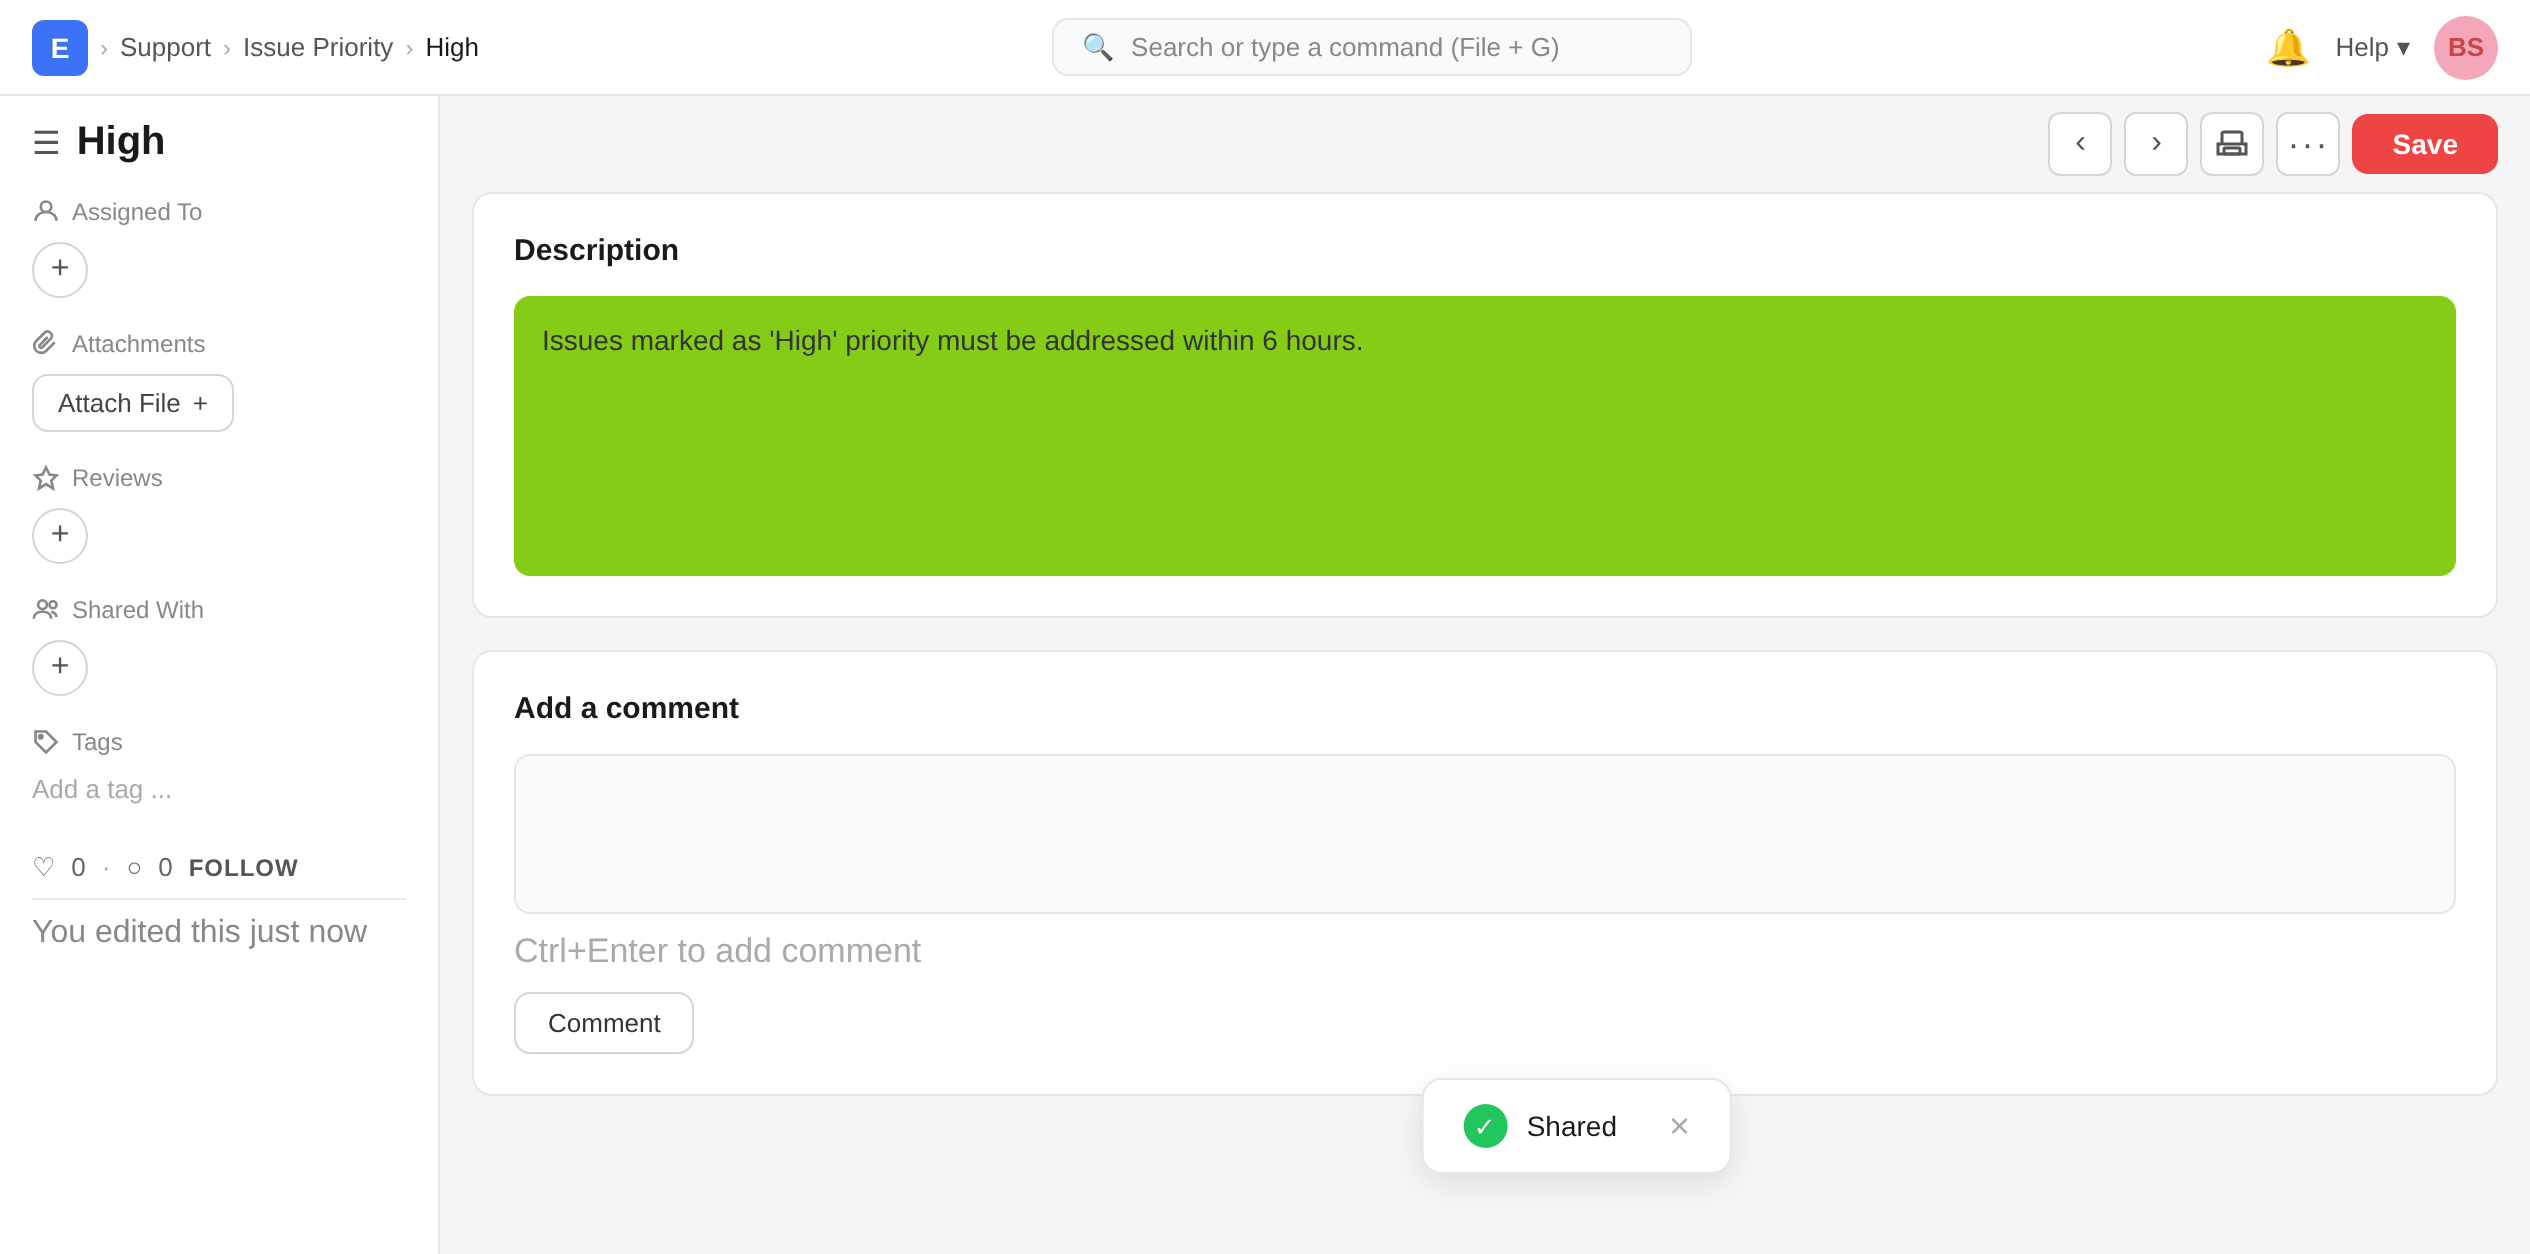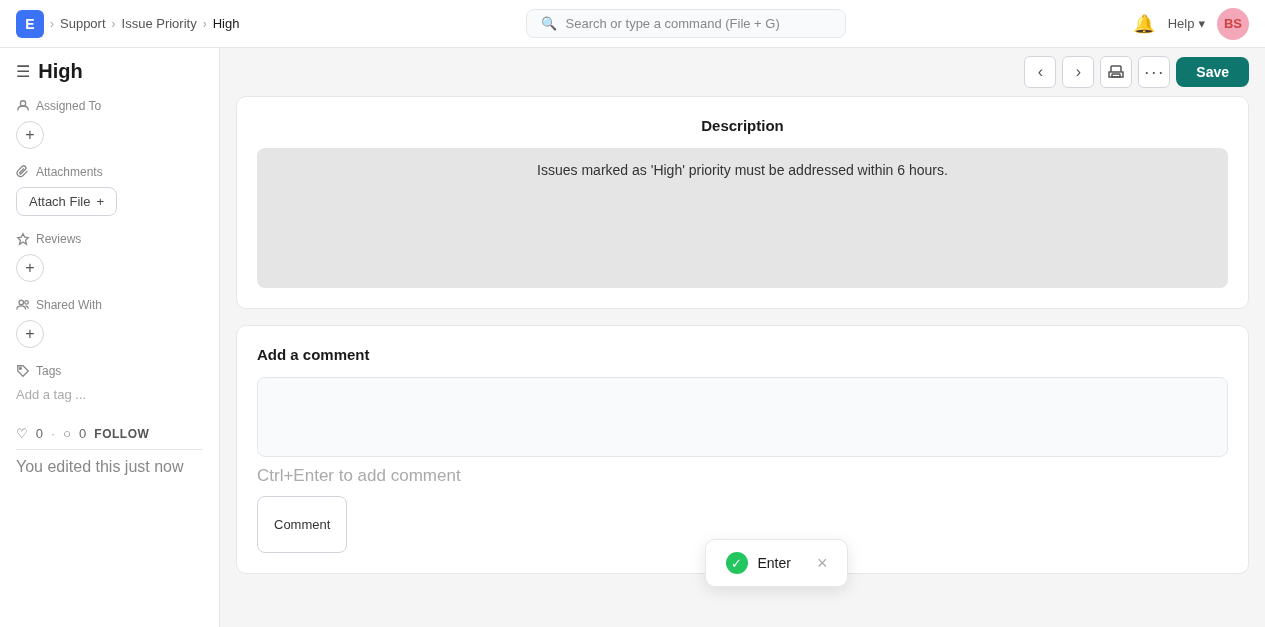--- a/index.html
+++ b/index.html
@@ -42,28 +42,28 @@
     .follow-btn { background: none; border: none; cursor: pointer; font-size: 12px; font-weight: 600; color: #555; letter-spacing: 0.5px; }
     .divider { height: 1px; background: #e5e7eb; margin: 8px 0; }
     .activity-text { font-size: 16px; color: #888; }
 
     
     .content-area { flex: 1; overflow-y: auto; padding: 16px; display: flex; flex-direction: column; gap: 16px; }
 
     
     .card { background: #fff; border: 1px solid #e5e7eb; border-radius: 10px; padding: 20px; }
     .card-title { font-size: 15px; font-weight: 600; margin-bottom: 14px; color: #1a1a1a; }
-    .description-box { background: #e5e5e5; border-radius: 8px; padding: 14px; font-size: 14px; color: #333; min-height: 140px; }
+    .description-box { background: #84cc16; border-radius: 8px; padding: 14px; font-size: 14px; color: #333; min-height: 140px; }
 
     
     .comment-textarea { width: 100%; background: #f9fafb; border: 1px solid #e5e7eb; border-radius: 8px; padding: 12px; font-size: 14px; color: #333; min-height: 80px; resize: none; font-family: inherit; outline: none; }
     .comment-hint { font-size: 17px; color: #aaa; margin-top: 6px; margin-bottom: 10px; }
-    .comment-btn { border: 1.5px solid #d1d5db; background: #fff; border-radius: 8px; padding: 20px 16px; font-size: 13px; cursor: pointer; color: #333; }
+    .comment-btn { border: 1.5px solid #d1d5db; background: #fff; border-radius: 8px; padding: 7px 16px; font-size: 13px; cursor: pointer; color: #333; }
     .icon-btn { width: 32px; height: 32px; border: 1.5px solid #d1d5db; border-radius: 6px; background: #fff; cursor: pointer; display: flex; align-items: center; justify-content: center; font-size: 16px; color: #555; }
-    .save-btn { background: #0f766e; color: #fff; border: none; border-radius: 8px; padding: 7px 20px; font-size: 14px; font-weight: 600; cursor: pointer; }
+    .save-btn { background: #ef4444; color: #fff; border: none; border-radius: 8px; padding: 7px 20px; font-size: 14px; font-weight: 600; cursor: pointer; }
 
     
     .toast { position: fixed; bottom: 40px; left: 50%; transform: translateX(50%); background: #fff; border: 1px solid #e5e7eb; border-radius: 10px; padding: 12px 20px; display: flex; align-items: center; gap: 10px; box-shadow: 0 4px 16px rgba(0,0,0,0.1); font-size: 14px; font-weight: 500; z-index: 100; }
     .toast-close { background: none; border: none; cursor: pointer; font-size: 18px; color: #aaa; margin-left: 16px; }
     .check-circle { width: 22px; height: 22px; border-radius: 50%; background: #22c55e; display: flex; align-items: center; justify-content: center; color: #fff; font-size: 13px; }
 
     .dot { color: #aaa; }
   </style>
 </head>
 <body>
@@ -184,32 +184,32 @@
         <svg width="16" height="16" viewBox="0 0 16 16" fill="none" stroke="#555" stroke-width="1.5">
             <rect x="3" y="2" width="10" height="6" rx="1"></rect>
             <path d="M3 8H1v5h14V8h-2"></path>
             <rect x="4" y="10" width="8" height="3" rx="0.5"></rect>
           </svg>
       </button>
       <button class="icon-btn" style="font-size:18px; letter-spacing:1px; padding:0 2px;">···</button>
       <button class="save-btn">Save</button>
     </div>
 
-    <div class="card" style="margin-top: 32px; text-align: center;">
+    <div class="card" style="margin-top: 32px;">
       <div class="card-title">Description</div>
       <div class="description-box">Issues marked as 'High' priority must be addressed within 6 hours.</div>
     </div>
 
     <div class="card">
       <div class="card-title">Add a comment</div>
       <textarea class="comment-textarea" style=""></textarea>
       <div class="comment-hint">Ctrl+Enter to add comment</div>
       <button class="comment-btn">Comment</button>
     </div>
 
   </div>
 </div>
 
 <div class="toast">
   <div class="check-circle">✓</div>
-  <span>Enter</span>
+  <span>Shared</span>
   <button class="toast-close">×</button>
 </div>
 
 </body></html>

